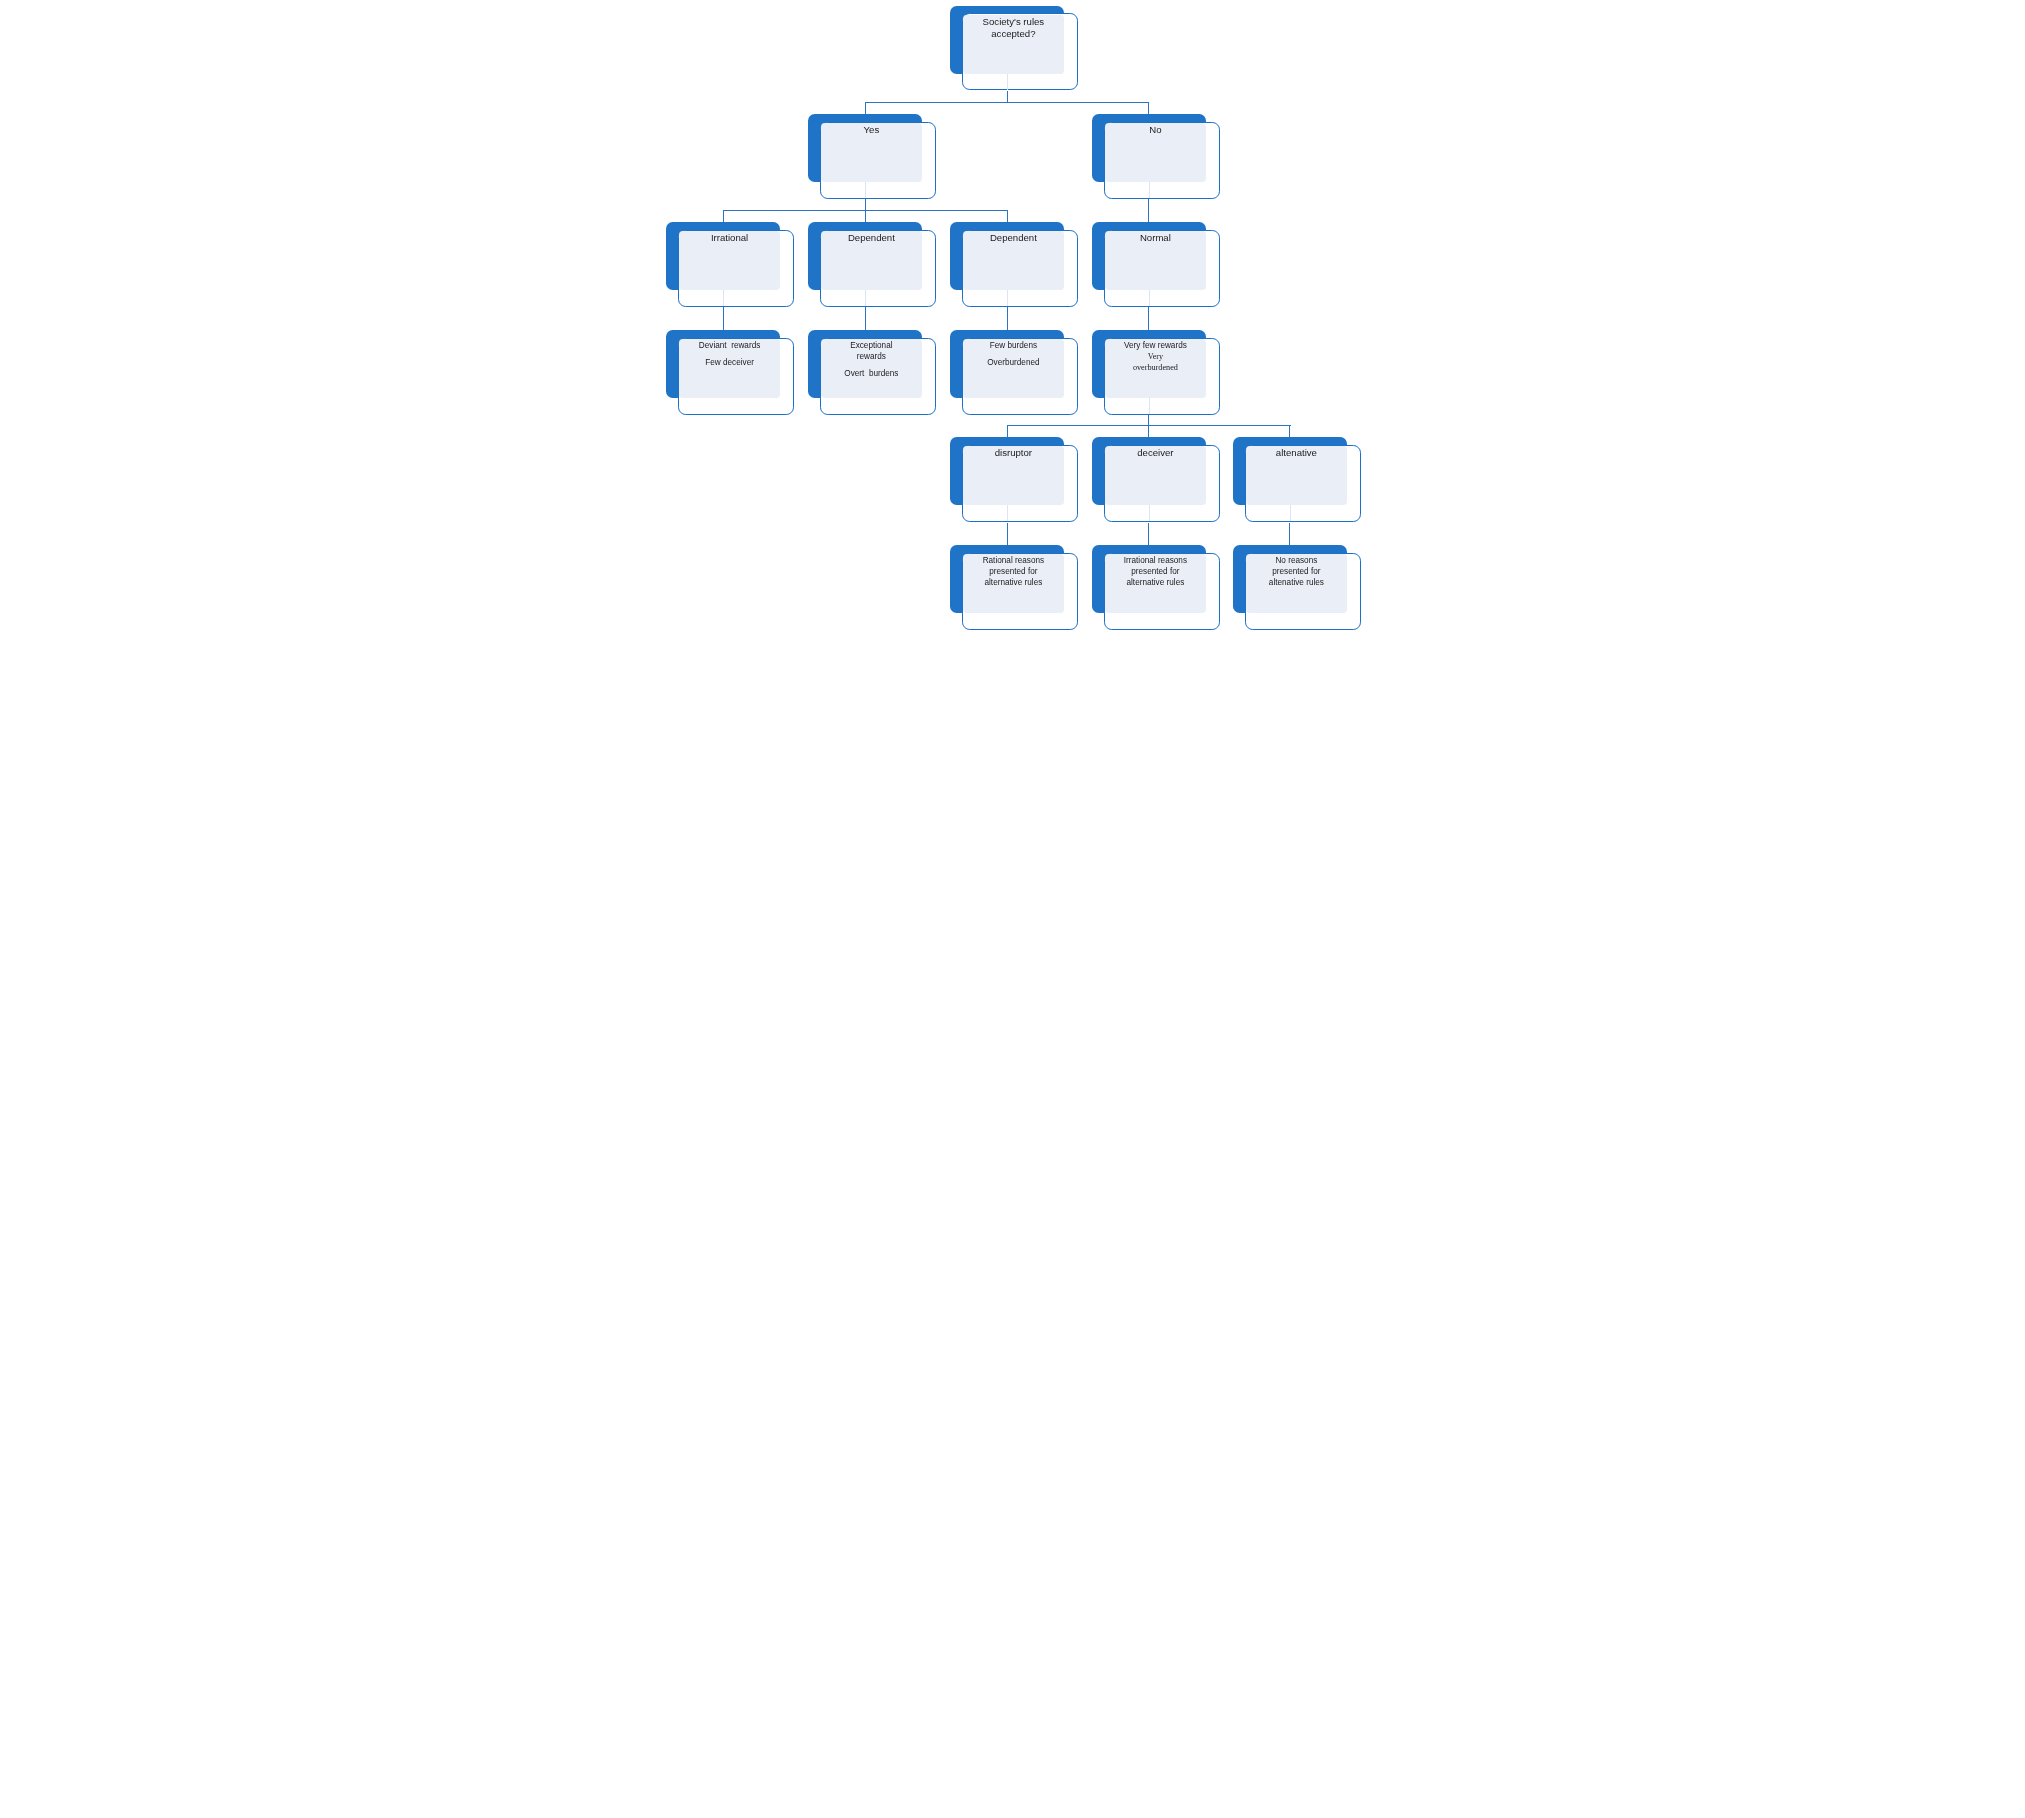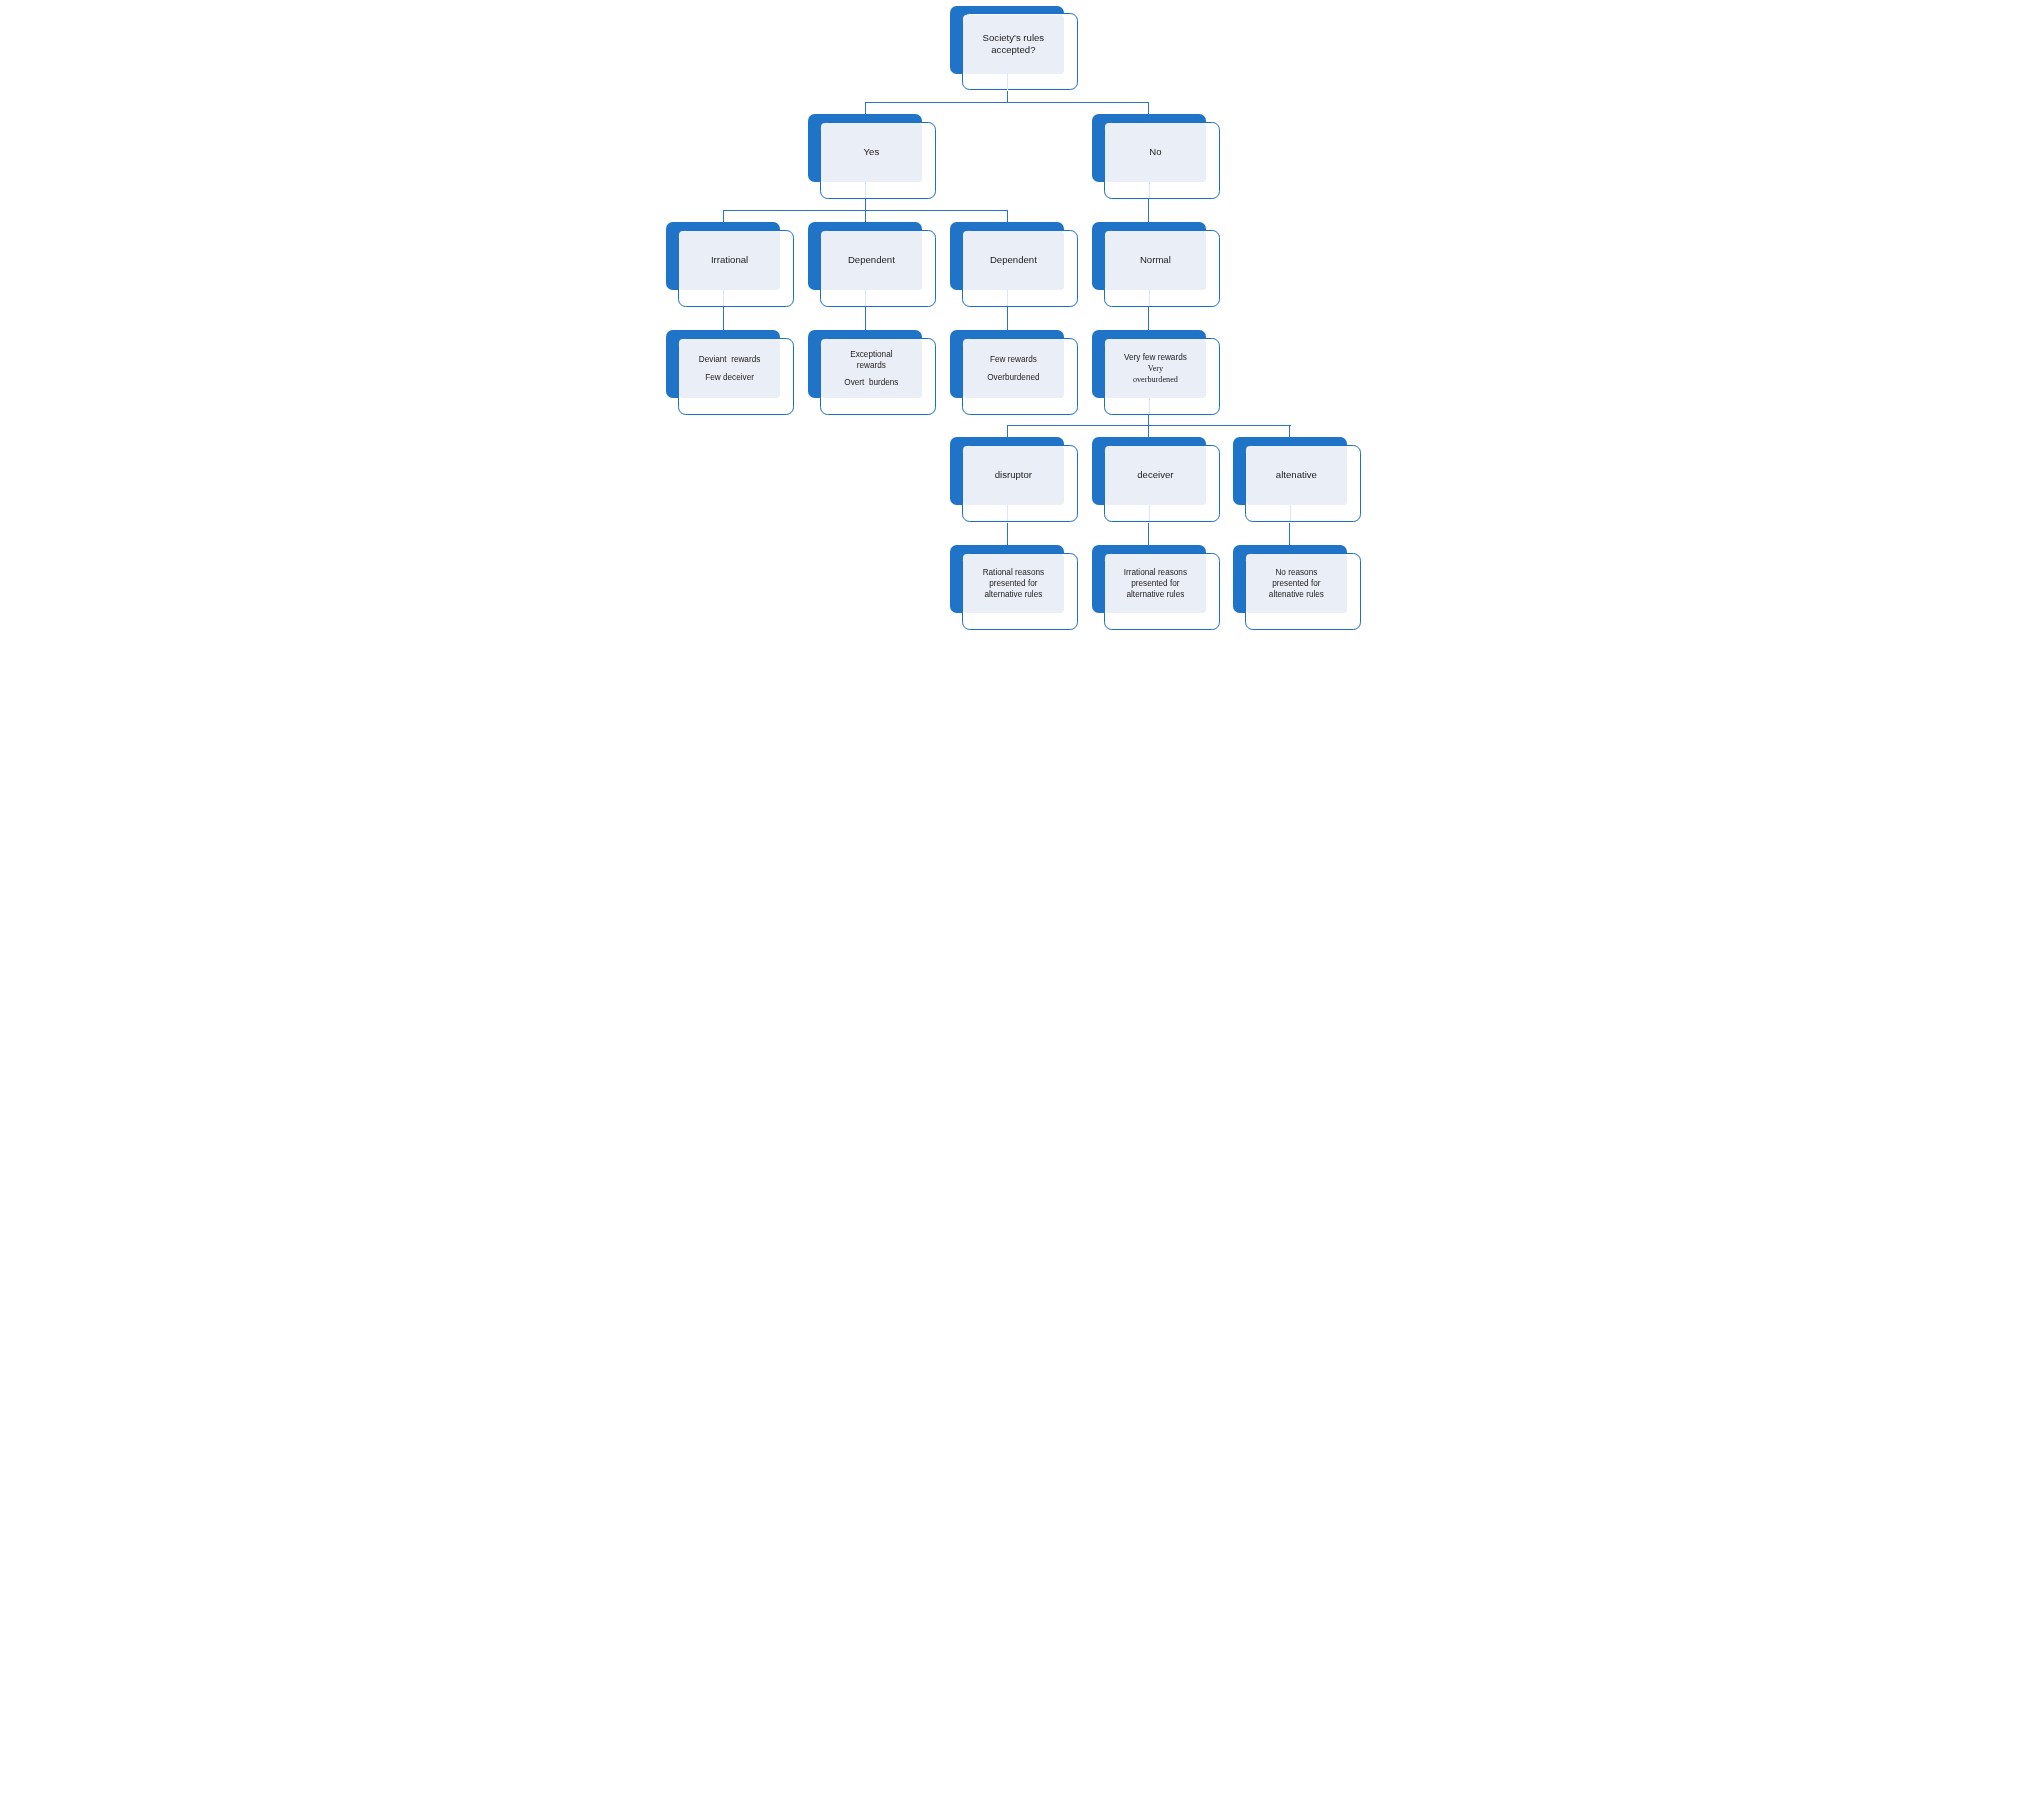--- a/index.html
+++ b/index.html
@@ -20,21 +20,21 @@
     overflow:hidden;
   }
   
   .node{position:absolute;width:129px;height:85px;z-index:2;}
   .shadow{position:absolute;left:0;top:0;width:114px;height:68px;
     background:var(--block_blue);border-radius:6.7px;}
   .face{position:absolute;left:12px;top:7.7px;width:114px;height:75px;
     background:#ffffff;border:1.4px solid var(--frame_border);border-radius:7.7px;}
   .panel{position:absolute;left:13.4px;top:9px;width:101px;height:59px;
     background:var(--panel_fill);border-radius:3.8px;
-    display:flex;flex-direction:column;align-items:center;justify-content:center;
+    display:flex;flex-direction:column;align-items:center;justify-content:flex-start;
     text-align:center;padding:1px;box-sizing:border-box;}
   .lbl{white-space:pre-wrap;font-size:9.6px;line-height:1.3;color:var(--text);}
   .small .lbl{font-size:8.2px;line-height:1.35;}
   .para2{margin-top:6.2px;}
   .tight .para2{margin-top:0;font-family:Liberation Serif, serif;}
   .stem{position:absolute;left:57px;top:68px;width:1px;height:16px;background:var(--stem);}
   
   .h,.v{position:absolute;background:var(--connector);z-index:1;}
   .h{height:1px;}
   .v{width:1px;}
@@ -151,21 +151,21 @@
       <div class="lbl">Exceptional
 rewards</div>
       <div class="lbl para2">Overt  burdens</div>
     </div>
   </div>
 
   <div class="node small" style="left:291px;top:330px">
     <div class="shadow"></div>
     <div class="face"></div>
     <div class="panel">
-      <div class="lbl">Few rewards</div>
+      <div class="lbl">Few burdens</div>
       <div class="lbl para2">Overburdened</div>
     </div>
   </div>
 
   <div class="node small tight" style="left:433px;top:330px">
     <div class="shadow"></div>
     <div class="face"></div>
     <div class="panel">
       <div class="lbl">Very few rewards</div>
       <div class="lbl para2">Very

